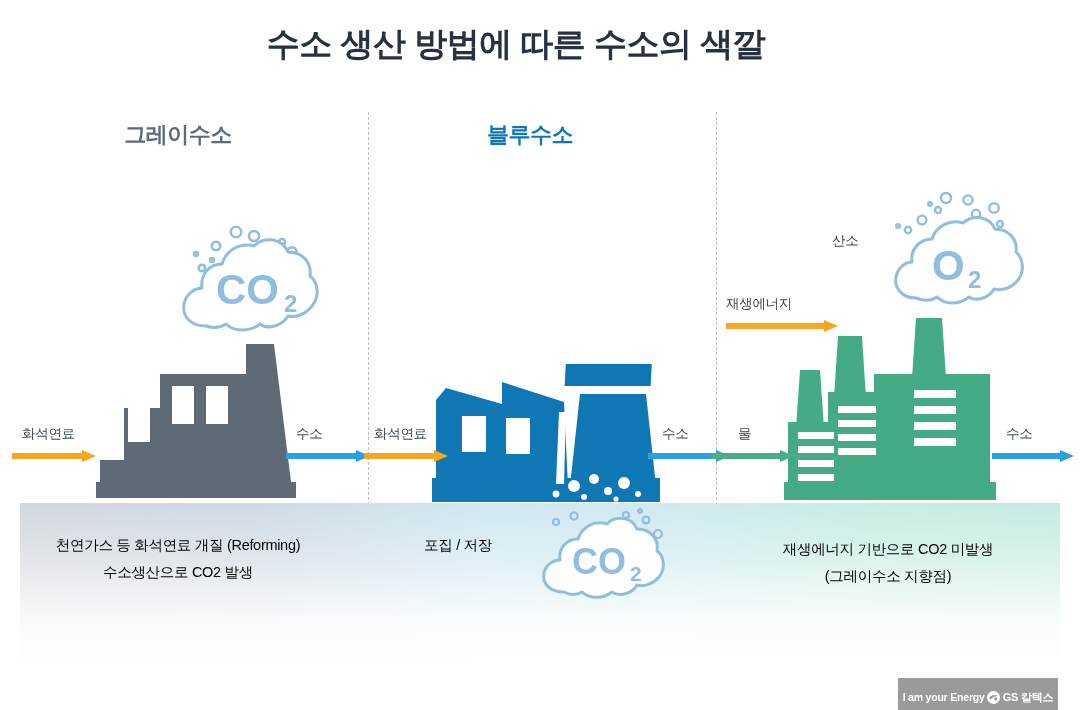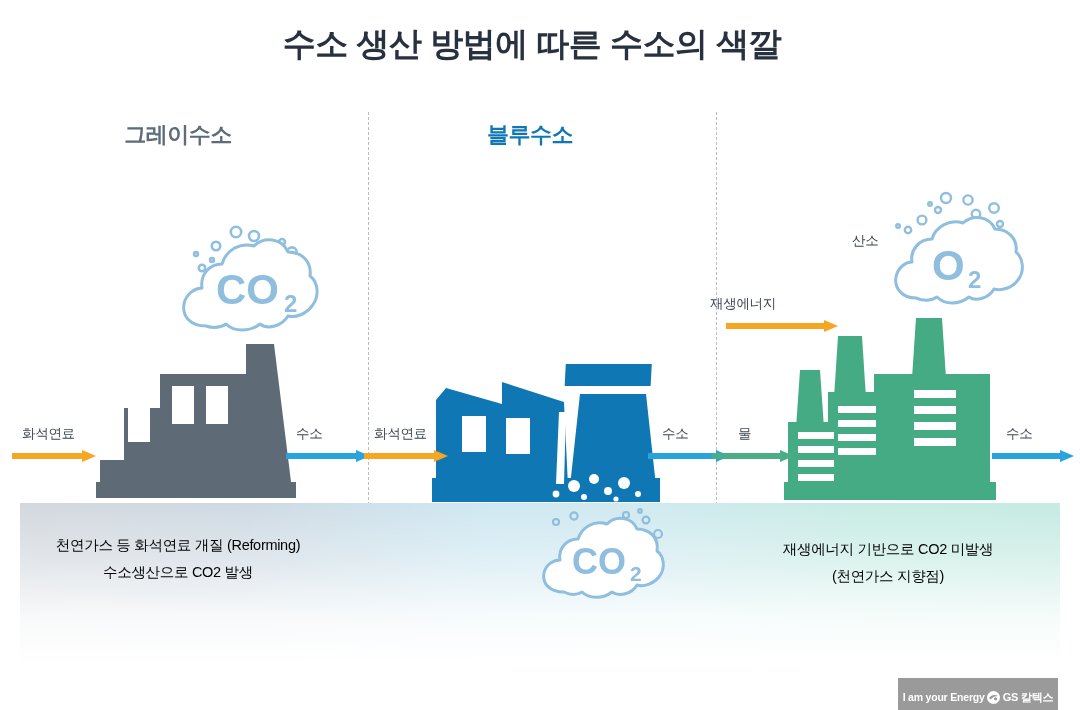--- a/index.html
+++ b/index.html
@@ -5,21 +5,21 @@
   html,body{margin:0;padding:0;}
   body{
     width:1080px;height:710px;position:relative;overflow:hidden;
     background:#ffffff;
     font-family:"Liberation Sans","DejaVu Sans",sans-serif;
   }
   .stage{position:absolute;left:0;top:0;width:1080px;height:710px;}
 
   
   .title{
-    position:absolute;left:16px;top:22px;width:1032px;text-align:center;
+    position:absolute;left:0;top:22px;width:1032px;text-align:center;
     font-size:33px;font-weight:bold;color:#27313f;letter-spacing:-0.5px;
   }
 
   
   .col-head{
     position:absolute;top:120px;width:300px;text-align:center;
     font-size:22px;font-weight:bold;letter-spacing:-0.5px;
   }
   #head-gray {left:28px;  color:#5d6b7a;}
   #head-blue {left:380px; color:#1077b5;}
@@ -216,27 +216,27 @@
         <circle cx="122" cy="52" r="3.6"></circle>
         <circle cx="14" cy="36" r="1.8"></circle>
         <circle cx="46" cy="14" r="1.8"></circle>
         <circle cx="100" cy="36" r="1.8"></circle>
       </g>
       <path d="M32 108 C18 108 10 98 12 87 C14 77 22 72 28 72 C26 59 36 49 48 49 C52 36 66 29 79 33 C89 24 105 26 111 39 C124 39 134 49 132 62 C139 68 141 81 134 90 C128 98 118 101 110 99 C105 108 92 112 85 107 C75 115 61 115 53 107 C47 111 39 111 32 108 Z" fill="#ffffff" stroke="#8fbede" stroke-width="3" stroke-linejoin="round"></path>
       <text x="48" y="90" font-family="'Liberation Sans',sans-serif" font-size="42" font-weight="bold" fill="#8fbede">O</text>
       <text x="84" y="98" font-family="'Liberation Sans',sans-serif" font-size="24" font-weight="bold" fill="#8fbede">2</text>
     </svg>
   </div>
-  <div class="arrow-label" style="left:852px;top:232px;font-family:Liberation Mono, monospace;">산소</div>
+  <div class="arrow-label" style="left:832px;top:232px;font-family:Liberation Mono, monospace;">산소</div>
 
   <div class="arrow" style="left:726px;top:320px;width:112px;">
     <div class="shaft" style="width:98px;background:#f5a623;"></div>
     <div class="head" style="left:98px;border-left:14px solid #f5a623;"></div>
   </div>
-  <div class="arrow-label" style="left:710px;top:295px;">재생에너지</div>
+  <div class="arrow-label" style="left:726px;top:295px;">재생에너지</div>
 
   <div class="factory" style="left:776px;top:318px;width:236px;height:188px;">
     <svg width="236" height="188" viewBox="0 0 236 188">
       <path d="M24 52 L44 52 L48 110 L20 110 Z" fill="#45ab84"></path>
       <path d="M62 18 L86 18 L90 80 L58 80 Z" fill="#45ab84"></path>
       <path d="M140 0 L166 0 L170 60 L136 60 Z" fill="#45ab84"></path>
       <rect x="12" y="104" width="56" height="68" fill="#45ab84"></rect>
       <rect x="52" y="74" width="56" height="98" fill="#45ab84"></rect>
       <rect x="98" y="56" width="116" height="116" fill="#45ab84"></rect>
       <rect x="8" y="164" width="212" height="18" fill="#45ab84"></rect>
@@ -267,24 +267,25 @@
     <div class="shaft" style="width:68px;background:#29a3dc;"></div>
     <div class="head" style="left:68px;border-left:14px solid #29a3dc;"></div>
   </div>
   <div class="arrow-label" style="left:1006px;top:425px;">수소</div>
 
   <div class="caption" id="caption-gray">
     <div>천연가스 등 화석연료 개질 (Reforming)</div>
     <div>수소생산으로 CO2 발생</div>
   </div>
   <div class="caption" id="caption-blue" style="width:200px;">
+    <div>포집 / 저장</div>
   </div>
   <div class="caption" id="caption-green">
     <div>재생에너지 기반으로 CO2 미발생</div>
-    <div>(천연가스 지향점)</div>
+    <div>(그레이수소 지향점)</div>
   </div>
 
   <div class="footer-logo">
     <span class="footer-tag">I am your Energy</span>
     <span class="footer-brand">
       <svg width="13" height="13" viewBox="0 0 13 13">
         <circle cx="6.5" cy="6.5" r="6.5" fill="#ffffff"></circle>
         <path d="M2 7 C4 3.6 8.4 3.2 11 5 C8.6 5.2 5.6 6 3.6 8.4 Z" fill="#9a9a9a"></path>
         <circle cx="8.6" cy="7.8" r="1.6" fill="#9a9a9a"></circle>
       </svg>

